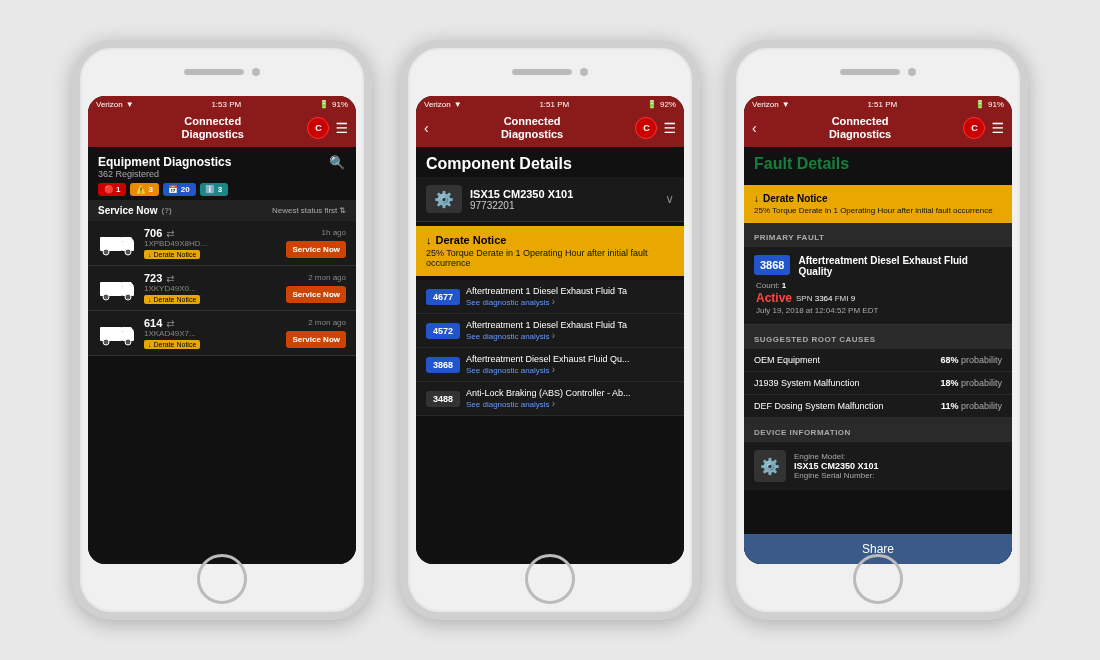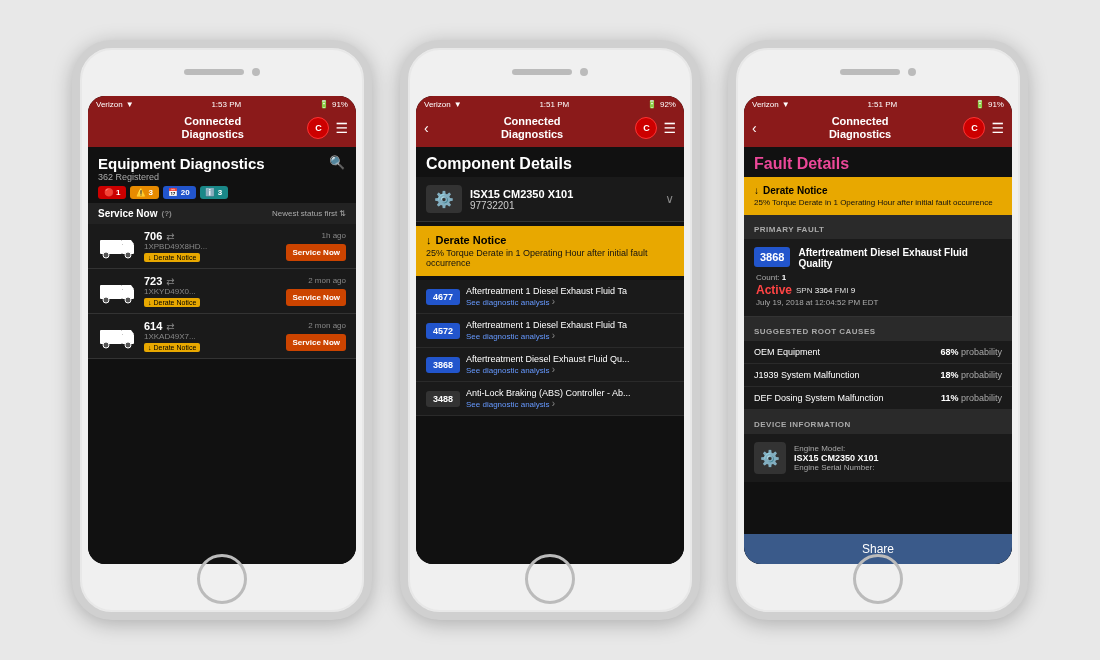--- a/index.html
+++ b/index.html
@@ -172,21 +172,21 @@
     }
     .equipment-header {
       background: #111;
       padding: 8px 10px 4px 10px;
       display: flex;
       justify-content: space-between;
       align-items: flex-start;
     }
     .equipment-title {
       color: #fff;
-      font-size: 15px;
+      font-size: 12px;
       font-weight: bold;
     }
     .equipment-subtitle {
       color: #aaa;
       font-size: 9px;
     }
     .search-icon {
       color: #fff;
       font-size: 13px;
     }
@@ -387,24 +387,24 @@
 
     
     .screen3-content {
       background: #111;
       flex: 1;
       overflow: hidden;
       display: flex;
       flex-direction: column;
     }
     .fault-details-title {
-      color: #ec4899;
+      color: #15803d;
       font-size: 16px;
       font-weight: bold;
-      padding: 8px 10px 4px 10px;
+      padding: 8px 10px 12px 10px;
     }
     .derate-notice-box-s3 {
       background: #e8a800;
       margin: 0;
       padding: 8px 10px;
     }
     .derate-title-s3 {
       font-size: 10px;
       font-weight: bold;
       color: #000;

